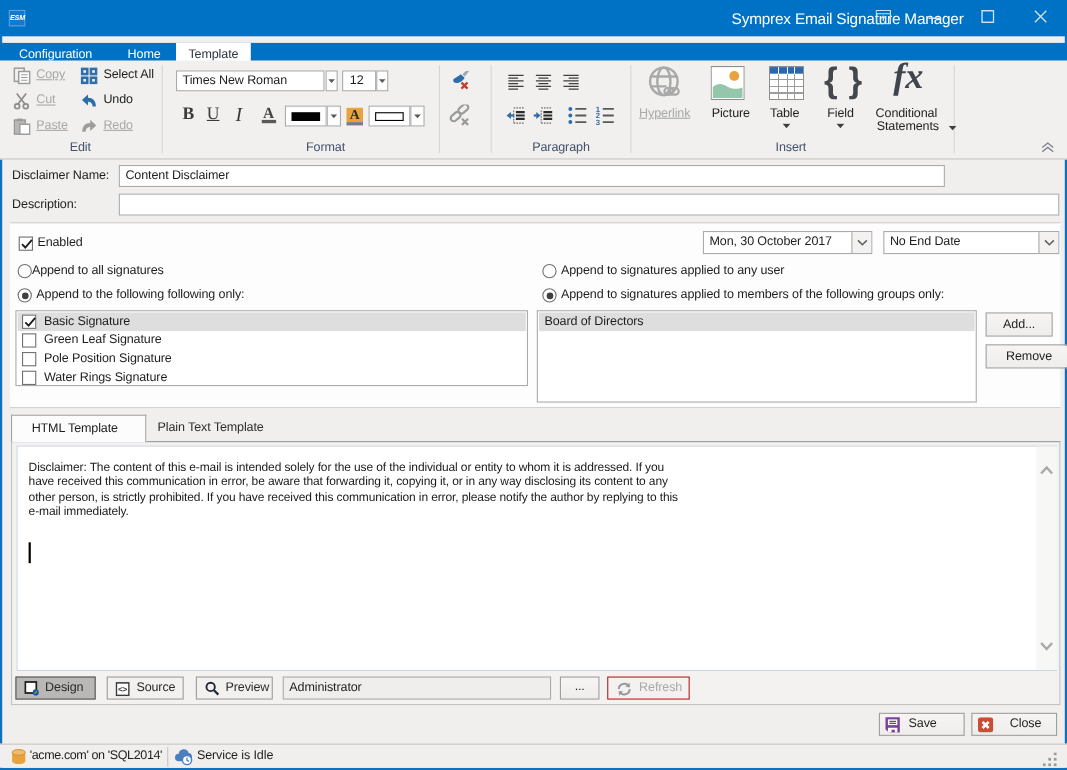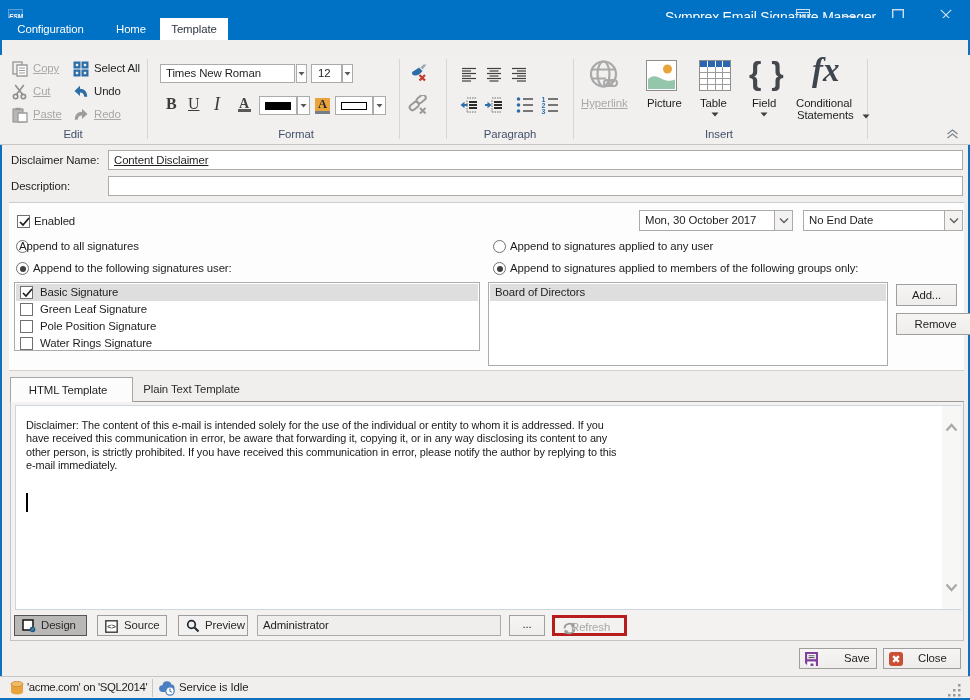--- a/index.html
+++ b/index.html
@@ -8,21 +8,21 @@
 .abs { position:absolute; }
 #win { position:relative; width:970px; height:700px; background:#f0efee;
   border-left:2px solid #0f70bd; border-right:2px solid #0f70bd; border-bottom:2px solid #0f70bd; }
 
 #titlebar { position:absolute; left:-2px; top:0; width:970px; height:33px; background:#0072c6; }
 #esm { position:absolute; left:8px; top:9px; width:15px; height:15px; background:#1379cd; border:1px solid #5ba0d8;
   color:#fff; font-style:italic; font-weight:bold; font-size:6.5px; text-align:center; line-height:13px; }
 #title { position:absolute; left:0; top:9px; width:876px; text-align:right; color:#fff; font-size:14px; letter-spacing:-0.2px; }
 .winbtn { position:absolute; top:8px; }
 
-#tabrow { position:absolute; left:-2px; top:18px; width:970px; height:22px; background:#0072c6; }
+#tabrow { position:absolute; left:-2px; top:39px; width:970px; height:22px; background:#0072c6; }
 .rtab { position:absolute; top:0; height:22px; line-height:22px; color:#fff; text-align:center; }
 #tab-template { background:#fff; color:#2c3540; }
 
 #ribbon { position:absolute; left:-2px; top:55px; width:970px; height:90px; background:#f1f0ef; border-bottom:1px solid #c8c6c4; }
 .gsep { position:absolute; top:4px; height:80px; width:1px; background:#d8d6d4; }
 .glabel { position:absolute; top:73px; width:120px; text-align:center; color:#42506b; }
 .btntext { position:absolute; color:#1e1e1e; }
 .dis { color:#a8a8a8;text-decoration:underline; }
 .ricon { position:absolute; }
 
@@ -291,21 +291,21 @@
     <svg class="ricon" style="left:946px; top:74px;" width="13" height="10" viewBox="0 0 13 10">
       <g fill="none" stroke="#7c828a" stroke-width="1.2">
           <path d="M1.5 5 L6.5 1 L11.5 5"></path>
           <path d="M1.5 9 L6.5 5 L11.5 9"></path>
         </g>
     </svg>
     <div class="glabel" style="left:659px">Insert</div>
   </div>
 
   <div class="label" style="left:9px; top:154px;">Disclaimer Name:</div>
-  <div class="tbox" style="left:106px; top:150px; width:855px; height:20px;text-decoration:underline;">Content Disclaimer</div>
+  <div class="tbox" style="left:106px; top:150px; width:751px; height:20px;">Content Disclaimer</div>
   <div class="label" style="left:9px; top:180px;">Description:</div>
   <div class="tbox" style="left:106px; top:176px; width:855px; height:20px;"></div>
   <div class="abs" style="left:7px; top:202px; width:955px; height:169px; background:#fdfdfd; border-top:1px solid #cfcdcb; border-bottom:1px solid #d4d2d0;"></div>
   <div class="cb" style="left:15px; top:215px;"></div>
   <svg class="abs" style="left:17px; top:217px;" width="11" height="10" viewBox="0 0 11 10">
       <path d="M1 5 L4 8 L10 1" stroke="#1e1e1e" stroke-width="1.7" fill="none"></path>
     </svg>
   <div class="label" style="left:32px; top:215px;">Enabled</div>
   <div class="combo" style="left:637px; top:210px; width:154px; height:21px; line-height:19px; padding-left:5px;">Mon, 30 October 2017
     <div style="position:absolute; right:0; top:0; width:18px; height:19px; border-left:1px solid #ababab; background:#f3f2f1;">
@@ -315,23 +315,23 @@
     </div>
   </div>
   <div class="combo" style="left:801px; top:210px; width:160px; height:21px; line-height:19px; padding-left:5px;">No End Date
     <div style="position:absolute; right:0; top:0; width:18px; height:19px; border-left:1px solid #ababab; background:#f3f2f1;">
       <svg style="position:absolute;left:4px;top:6px;" width="10" height="7" viewBox="0 0 10 7">
           <path d="M1 1.5 L5 5.5 L9 1.5" stroke="#5f5f5f" stroke-width="1.4" fill="none"></path>
         </svg>
     </div>
   </div>
   <div class="radio" style="left:14px; top:240px;"></div>
-  <div class="label" style="left:17px; top:240px;">Append to all signatures</div>
+  <div class="label" style="left:27px; top:240px;">Append to all signatures</div>
   <div class="radio sel" style="left:14px; top:262px;"></div>
-  <div class="label" style="left:31px; top:262px;">Append to the following signatures user:</div>
+  <div class="label" style="left:31px; top:262px;">Append to the following following only:</div>
   <div class="radio" style="left:491px; top:240px;"></div>
   <div class="label" style="left:508px; top:240px;text-align:right;">Append to signatures applied to any user</div>
   <div class="radio sel" style="left:491px; top:262px;"></div>
   <div class="label" style="left:508px; top:262px;">Append to signatures applied to members of the following groups only:</div>
   <div class="list" style="left:12px; top:282px; width:466px; height:69px;">
     <div class="lrow hl" style="top:1px; padding-left:24px;">Basic Signature</div>
     <div class="lrow" style="top:18px; padding-left:24px;">Green Leaf Signature</div>
     <div class="lrow" style="top:35px; padding-left:24px;">Pole Position Signature</div>
     <div class="lrow" style="top:52px; padding-left:24px;">Water Rings Signature</div>
     <div class="cb" style="left:5px; top:3px;"></div>
@@ -381,30 +381,30 @@
     </svg>
   </div>
   <div class="toolbtn" style="left:176px; width:70px; padding-left:26px; line-height:19px;">Preview
     <svg style="position:absolute;left:7px;top:3px;" width="14" height="14" viewBox="0 0 14 14">
       <circle cx="5.5" cy="5.5" r="3.8" fill="none" stroke="#1e2732" stroke-width="1.7"></circle>
       <path d="M8.5 8.5 L12.5 12.5" stroke="#1e2732" stroke-width="2"></path>
     </svg>
   </div>
   <div class="tbox" style="left:255px; top:615px; width:244px; height:21px; line-height:19px; background:#efeeed;">Administrator</div>
   <div class="pbtn" style="left:507px; top:615px; width:36px; height:21px; line-height:17px;">...</div>
-  <div class="toolbtn" style="left:550px; width:75px; background:none; border:3px solid #b91c1c; color:#a8a8a8; padding-left:16px; line-height:19px;">Refresh
+  <div class="toolbtn" style="left:550px; width:75px; background:none; border:1px solid #b91c1c; color:#a8a8a8; padding-left:28px; line-height:19px;">Refresh
     <svg style="position:absolute;left:6px;top:2px;" width="17" height="17" viewBox="0 0 17 17">
       <path d="M3.5 8.5 A5 5 0 0 1 13 6.5" stroke="#9a9a9a" stroke-width="1.8" fill="none"></path>
       <path d="M13.5 8.5 A5 5 0 0 1 4 10.5" stroke="#9a9a9a" stroke-width="1.8" fill="none"></path>
       <path d="M13.4 2.5 L13.4 6.8 L9.5 6.3 Z" fill="#9a9a9a"></path>
       <path d="M3.6 14.5 L3.6 10.2 L7.5 10.7 Z" fill="#9a9a9a"></path>
     </svg>
   </div>
 
-  <div class="pbtn" style="left:797px; top:648px; width:78px; height:21px; line-height:19px; padding-left:44px; text-align:left;">Save
+  <div class="pbtn" style="left:797px; top:648px; width:78px; height:21px; line-height:19px; padding-left:26px; text-align:left;">Save
     <svg style="position:absolute;left:4px;top:2px;" width="15" height="16" viewBox="0 0 15 16">
       <path d="M1 1 h13 v14 h-10 l-3 -3 z" fill="#7e3f9d"></path>
       <rect x="3.2" y="3" width="8.6" height="5.2" fill="#fff"></rect>
       <path d="M4.5 4.8 h6 M4.5 6.6 h6" stroke="#5a5a5a" stroke-width="1.1"></path>
       <path d="M3.2 15 L3.2 10.5 H11.8 V15 H9.5 V12.5 H6.5 V15 Z" fill="#fff"></path>
     </svg>
   </div>
   <div class="pbtn" style="left:881px; top:648px; width:78px; height:21px; line-height:19px; padding-left:34px; text-align:left;">Close
     <svg style="position:absolute;left:5px;top:3px;" width="14" height="14" viewBox="0 0 14 14">
       <rect x="0" y="0" width="14" height="14" rx="3" fill="#c94e33"></rect>

